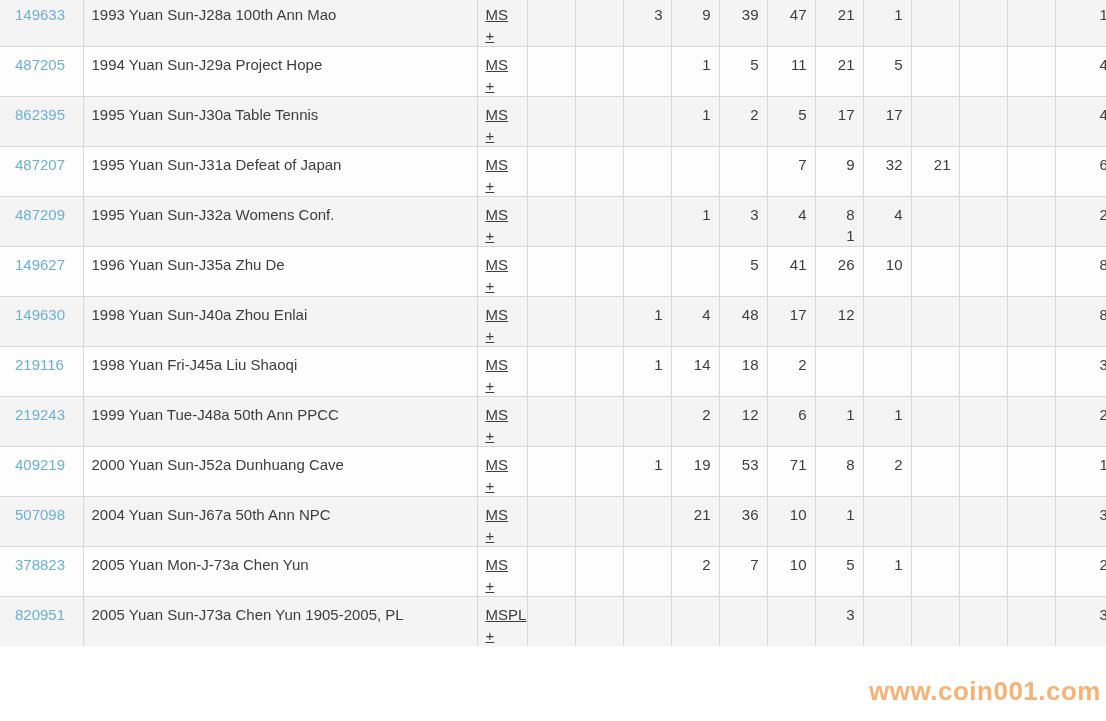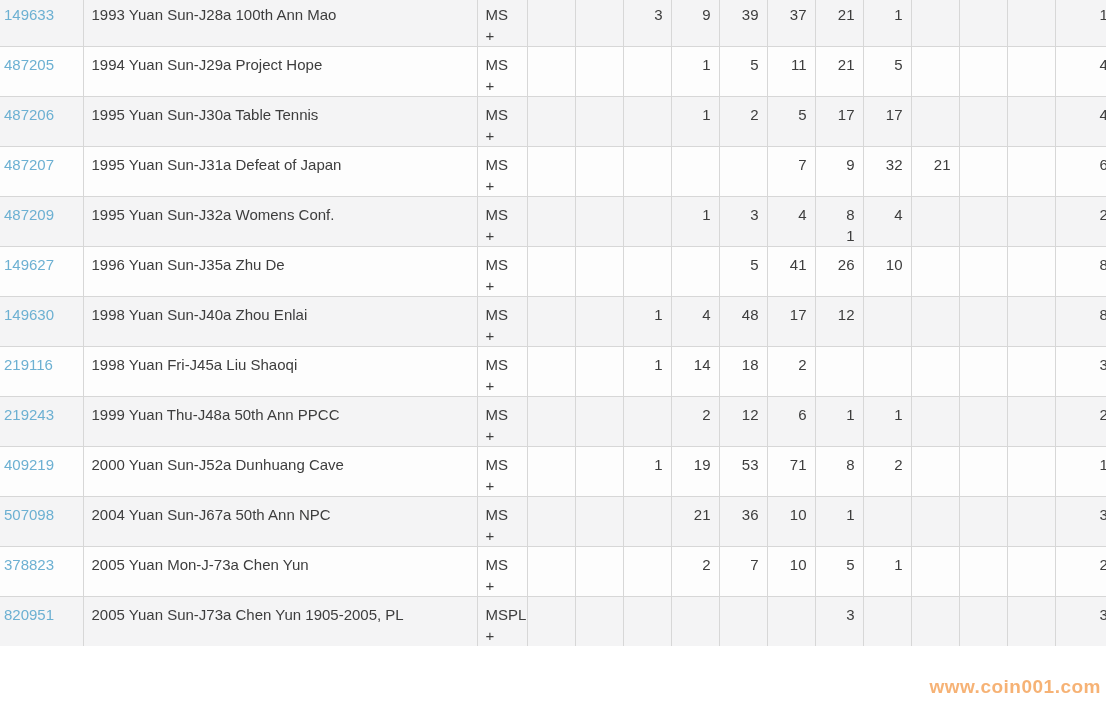--- a/index.html
+++ b/index.html
@@ -25,31 +25,31 @@
     overflow: hidden;
   }
   tr { height: 45px; }
   tr:nth-child(odd)  { background: #f4f4f5; }
   tr:nth-child(even) { background: #fdfdfd; }
   tr:first-child { height: 43px; }
   tr:first-child td { padding-top: 4px; border-top: none; }
   tr.tall { height: 50px; }
   tr:last-child { height: 43px; }
   tr:last-child td { border-bottom: none; }
-  td:first-child { border-left: none; padding-left: 4px; margin-top: 20px; }
+  td:first-child { border-left: none; padding-left: 15px; margin-top: 20px; }
   td:last-child  { border-right: none; padding-left: 44px; }
   td.cell-desc { }
-  td.cell-des  { white-space: pre-line; }
+  td.cell-des  { white-space: pre-line; text-decoration: underline; }
   td.cell-num, td.cell-total { text-align: right; white-space: pre-line; }
   a.cert {
     color: #6cb0d2; text-decoration: none; cursor: pointer;
   }
   .watermark {
     position: absolute; top: 676px; right: 5px; z-index: 5;
-    font-size: 19px; font-weight: bold; letter-spacing: 0.5px;
+    font-size: 26px; font-weight: bold; letter-spacing: 0.5px;
     color: rgba(242, 148, 64, 0.72);
     pointer-events: none;
   }
 </style>
 </head>
 <body>
 
 <table data-name="census-table">
   <colgroup>
     <col class="c-id">
@@ -72,21 +72,21 @@
       <tr data-name="table-row">
     <td class="cell-id" data-name="cert-number-cell"><a class="cert" data-name="cert-number-link">149633</a></td>
     <td class="cell-desc" data-name="coin-description">1993 Yuan Sun-J28a 100th Ann Mao</td>
     <td class="cell-des" data-name="designation-label">MS
 +</td>
     <td class="cell-num" data-name="grade-count-cell"></td>
         <td class="cell-num" data-name="grade-count-cell"></td>
         <td class="cell-num" data-name="grade-count-cell">3</td>
         <td class="cell-num" data-name="grade-count-cell">9</td>
         <td class="cell-num" data-name="grade-count-cell">39</td>
-        <td class="cell-num" data-name="grade-count-cell">37</td>
+        <td class="cell-num" data-name="grade-count-cell">47</td>
         <td class="cell-num" data-name="grade-count-cell">21</td>
         <td class="cell-num" data-name="grade-count-cell">1</td>
         <td class="cell-num" data-name="grade-count-cell"></td>
         <td class="cell-num" data-name="grade-count-cell"></td>
         <td class="cell-num" data-name="grade-count-cell"></td>
         <td class="cell-num cell-total" data-name="total-count">111</td>
   </tr>
       <tr data-name="table-row">
     <td class="cell-id" data-name="cert-number-cell"><a class="cert" data-name="cert-number-link">487205</a></td>
     <td class="cell-desc" data-name="coin-description">1994 Yuan Sun-J29a Project Hope</td>
@@ -99,21 +99,21 @@
         <td class="cell-num" data-name="grade-count-cell">5</td>
         <td class="cell-num" data-name="grade-count-cell">11</td>
         <td class="cell-num" data-name="grade-count-cell">21</td>
         <td class="cell-num" data-name="grade-count-cell">5</td>
         <td class="cell-num" data-name="grade-count-cell"></td>
         <td class="cell-num" data-name="grade-count-cell"></td>
         <td class="cell-num" data-name="grade-count-cell"></td>
         <td class="cell-num cell-total" data-name="total-count">43</td>
   </tr>
       <tr data-name="table-row">
-    <td class="cell-id" data-name="cert-number-cell"><a class="cert" data-name="cert-number-link">487206</a></td>
+    <td class="cell-id" data-name="cert-number-cell"><a class="cert" data-name="cert-number-link">862395</a></td>
     <td class="cell-desc" data-name="coin-description">1995 Yuan Sun-J30a Table Tennis</td>
     <td class="cell-des" data-name="designation-label">MS
 +</td>
     <td class="cell-num" data-name="grade-count-cell"></td>
         <td class="cell-num" data-name="grade-count-cell"></td>
         <td class="cell-num" data-name="grade-count-cell"></td>
         <td class="cell-num" data-name="grade-count-cell">1</td>
         <td class="cell-num" data-name="grade-count-cell">2</td>
         <td class="cell-num" data-name="grade-count-cell">5</td>
         <td class="cell-num" data-name="grade-count-cell">17</td>
@@ -209,21 +209,21 @@
         <td class="cell-num" data-name="grade-count-cell">2</td>
         <td class="cell-num" data-name="grade-count-cell"></td>
         <td class="cell-num" data-name="grade-count-cell"></td>
         <td class="cell-num" data-name="grade-count-cell"></td>
         <td class="cell-num" data-name="grade-count-cell"></td>
         <td class="cell-num" data-name="grade-count-cell"></td>
         <td class="cell-num cell-total" data-name="total-count">35</td>
   </tr>
       <tr data-name="table-row">
     <td class="cell-id" data-name="cert-number-cell"><a class="cert" data-name="cert-number-link">219243</a></td>
-    <td class="cell-desc" data-name="coin-description">1999 Yuan Thu-J48a 50th Ann PPCC</td>
+    <td class="cell-desc" data-name="coin-description">1999 Yuan Tue-J48a 50th Ann PPCC</td>
     <td class="cell-des" data-name="designation-label">MS
 +</td>
     <td class="cell-num" data-name="grade-count-cell"></td>
         <td class="cell-num" data-name="grade-count-cell"></td>
         <td class="cell-num" data-name="grade-count-cell"></td>
         <td class="cell-num" data-name="grade-count-cell">2</td>
         <td class="cell-num" data-name="grade-count-cell">12</td>
         <td class="cell-num" data-name="grade-count-cell">6</td>
         <td class="cell-num" data-name="grade-count-cell">1</td>
         <td class="cell-num" data-name="grade-count-cell">1</td>

